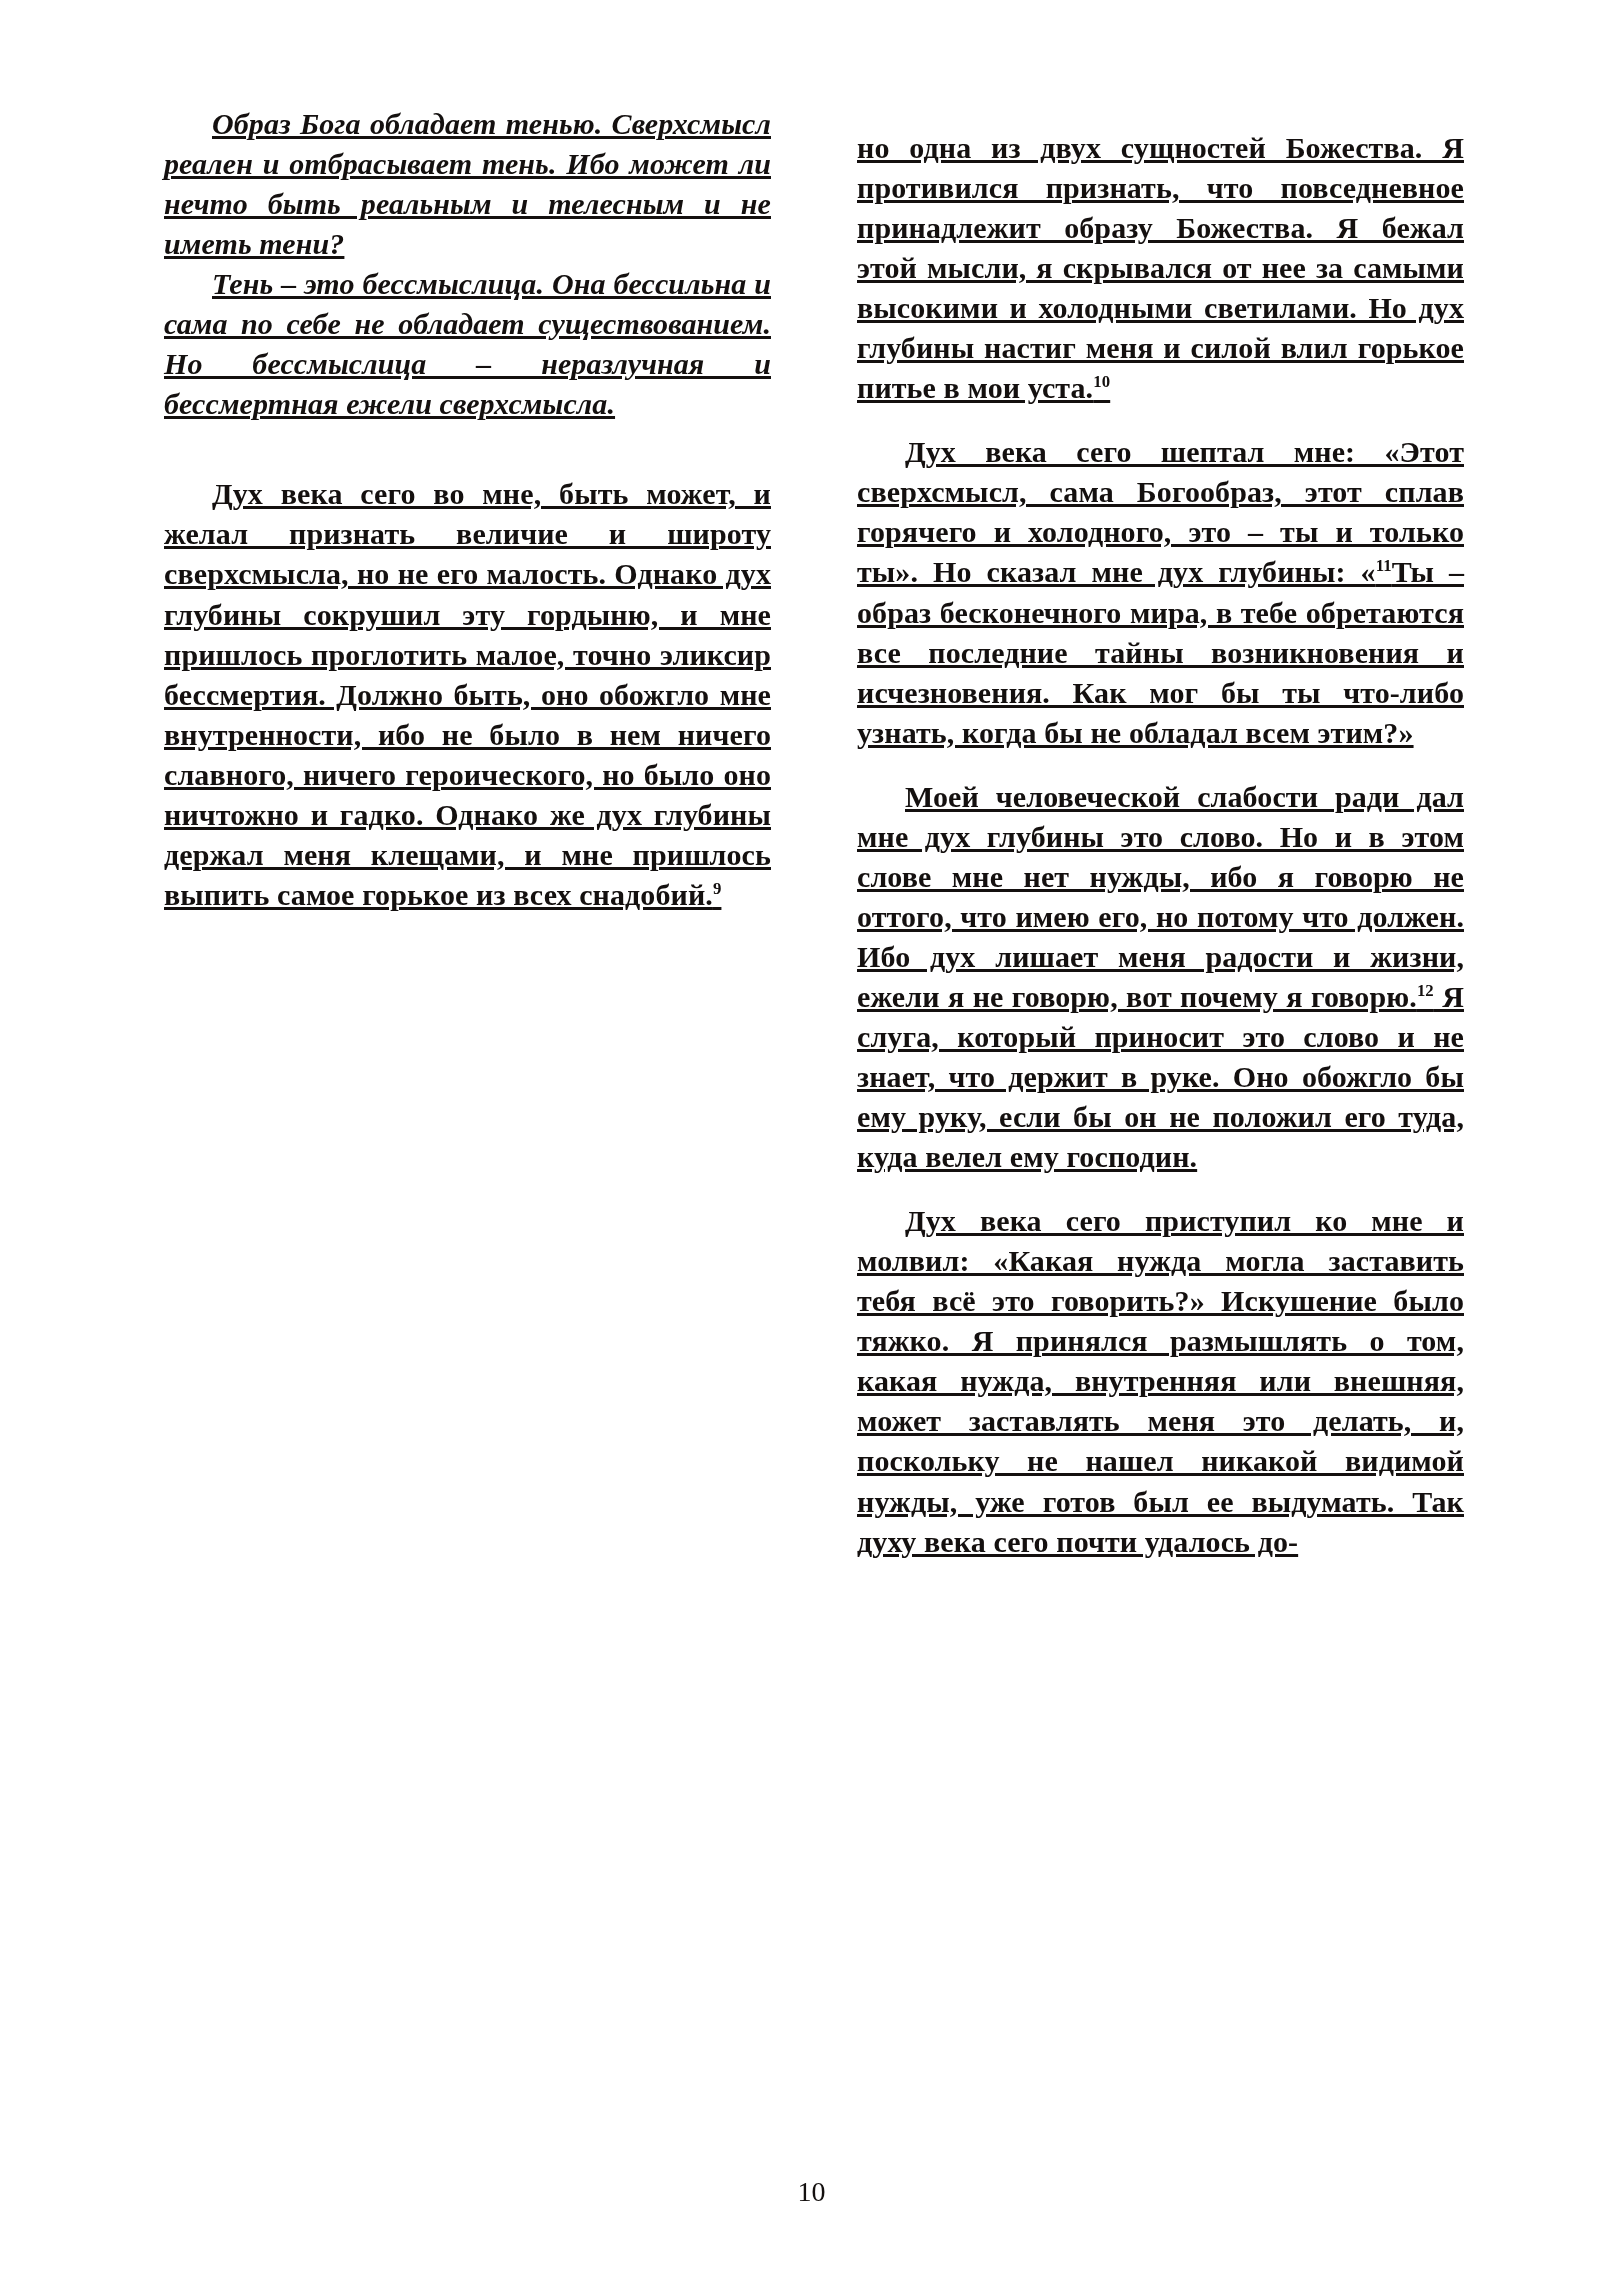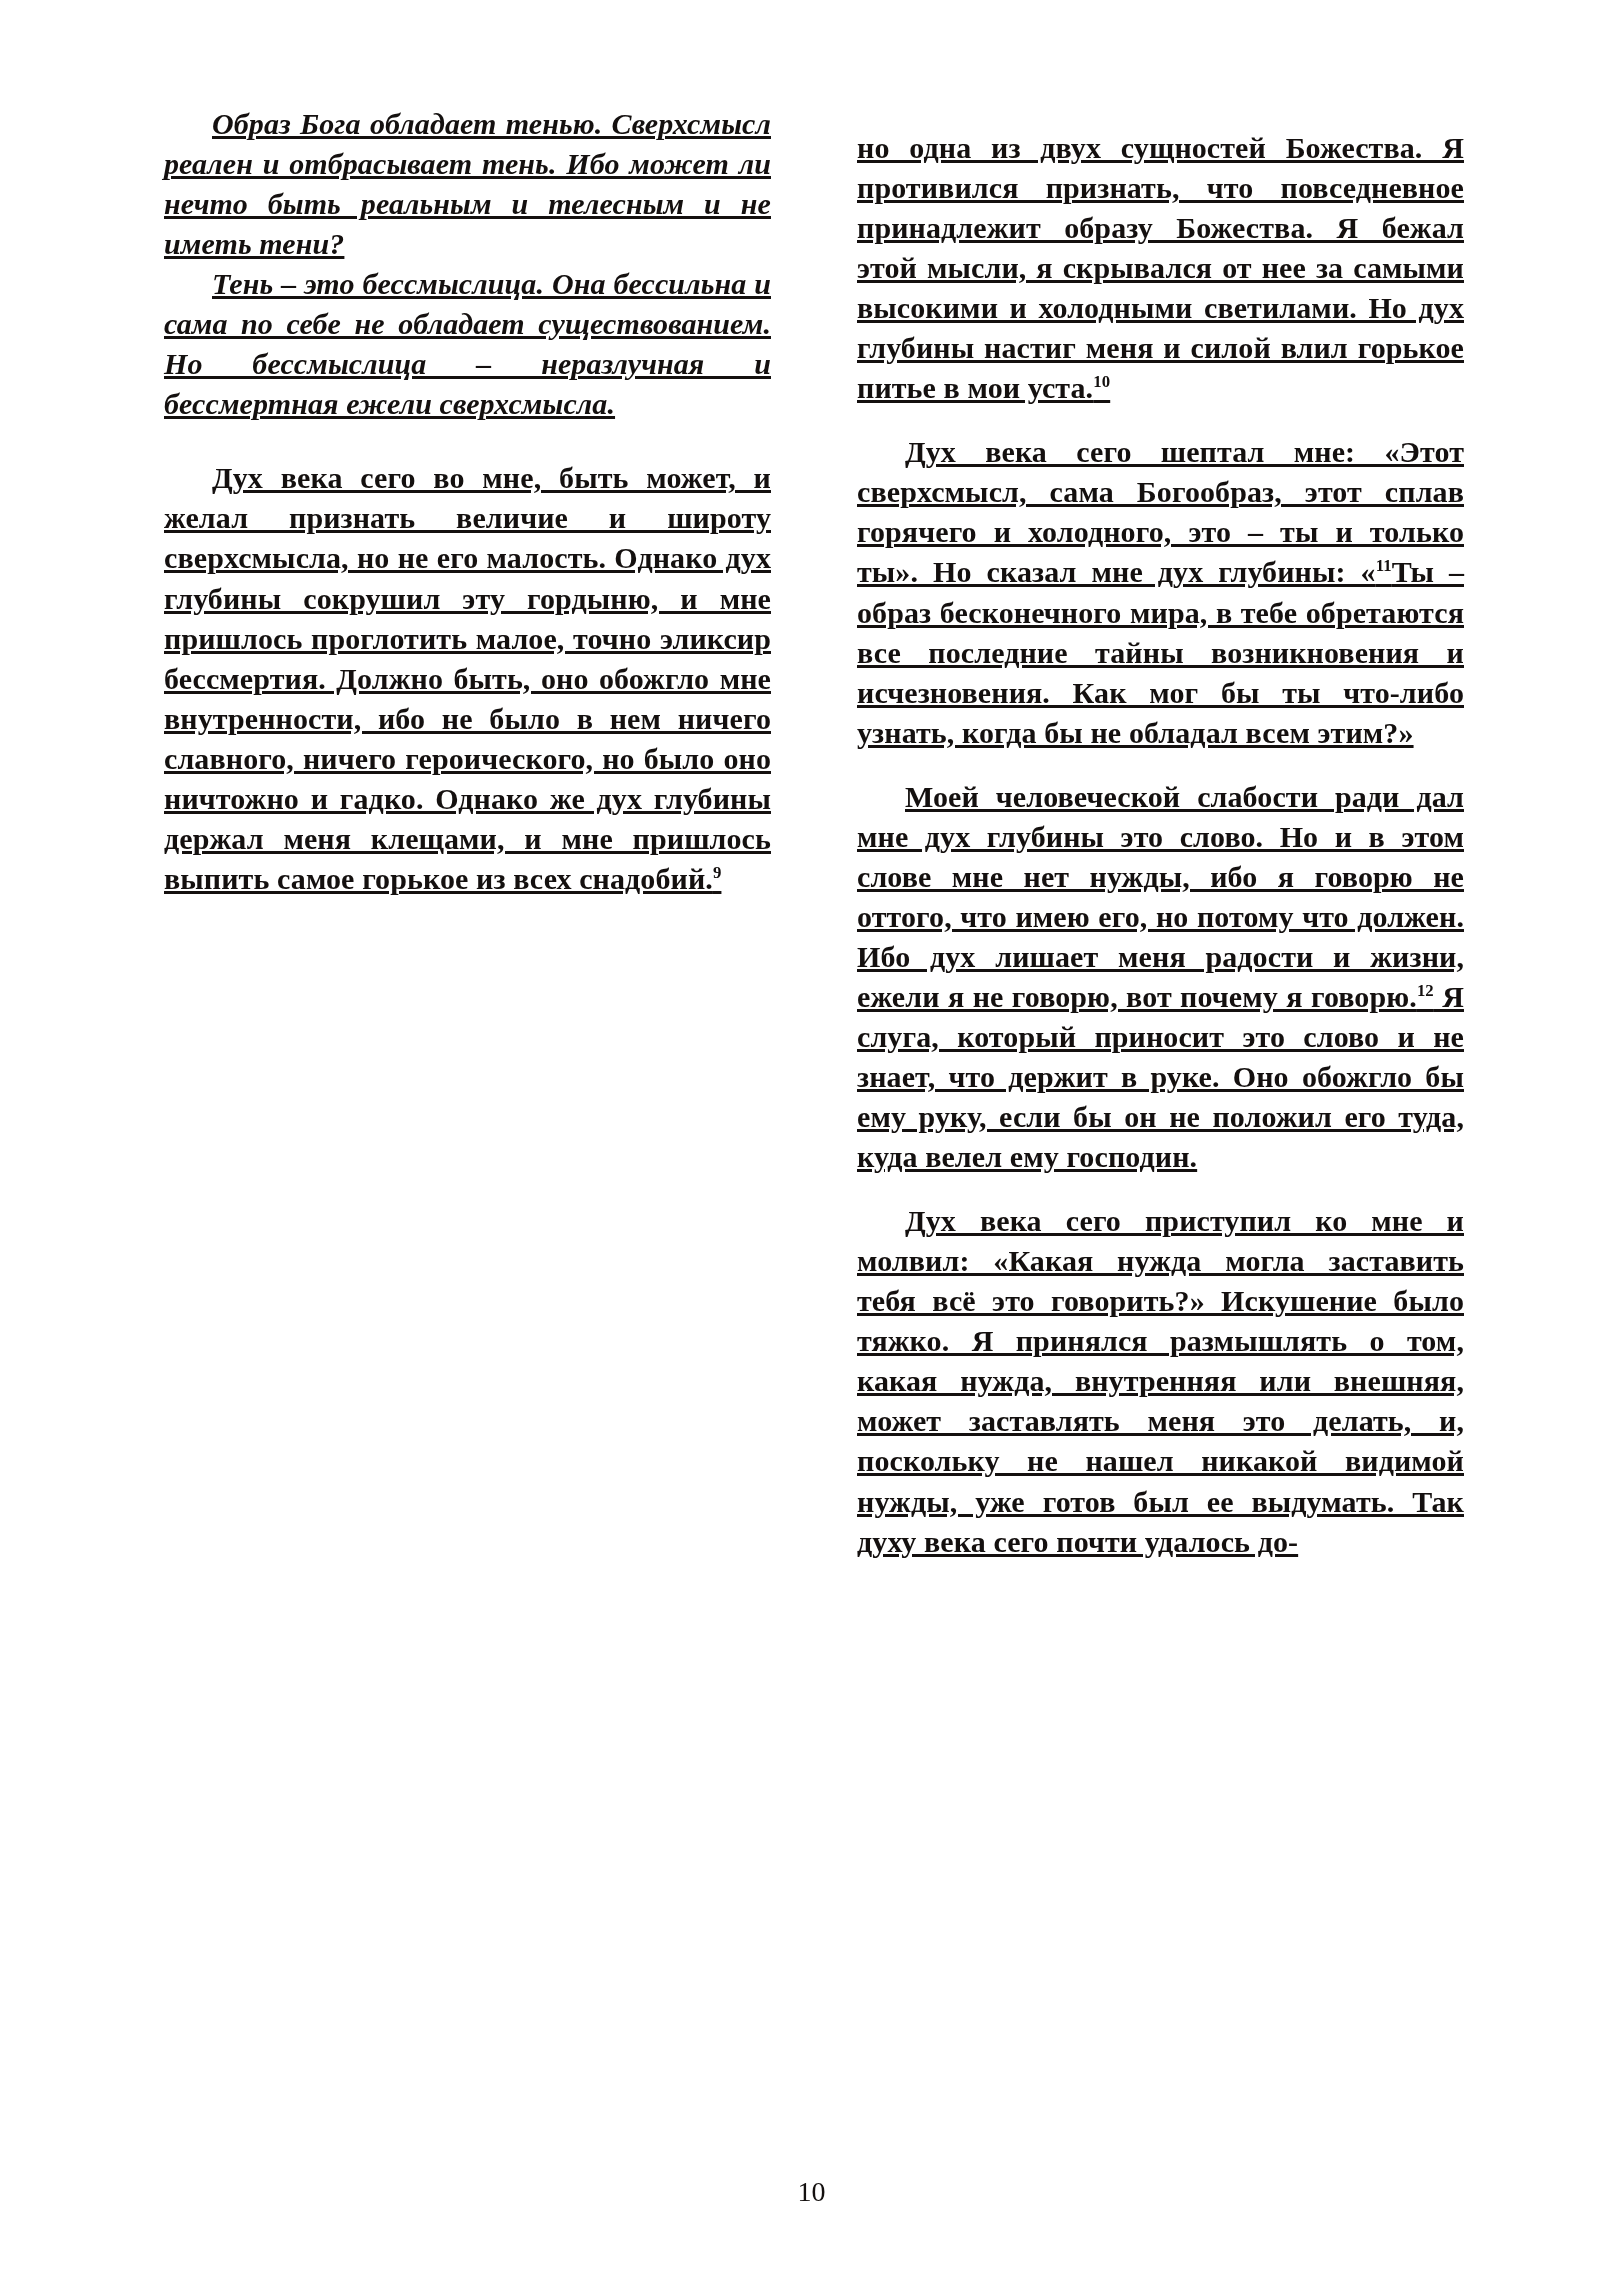--- a/index.html
+++ b/index.html
@@ -35,21 +35,21 @@
     line-height: 1.335;
     text-align: justify;
     text-indent: 48px;
     letter-spacing: 0.1px;
     text-decoration: underline;
   }
   p.no-indent {
     text-indent: 0;
   }
   p.gap-before {
-    margin-top: 34px;
+    margin-top: 50px;
   }
   .italic {
     font-style: italic;
     font-weight: 700;
   }
   .bold {
     font-weight: 700;
     margin-top: 24px;
   }
   sup {

